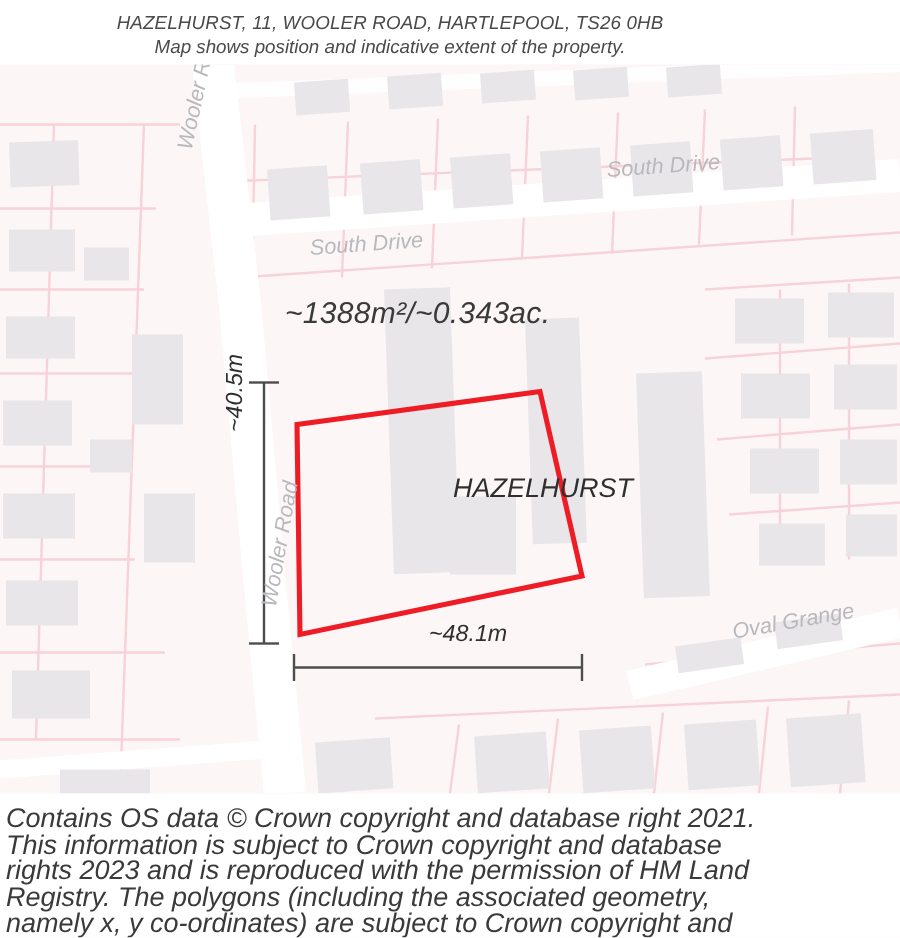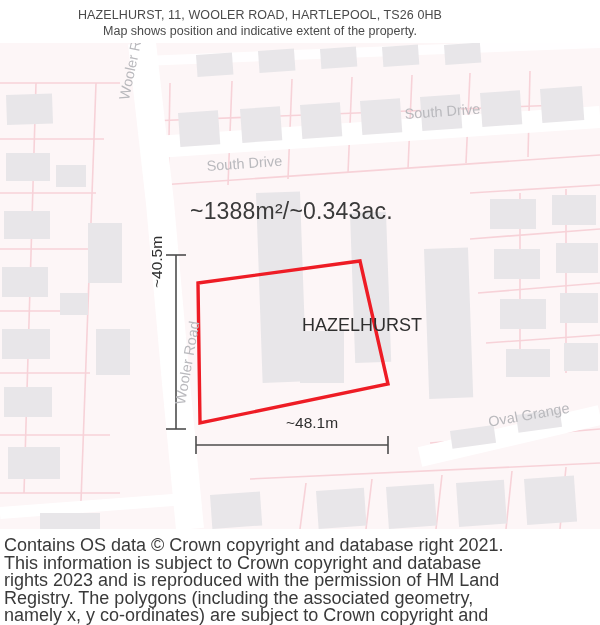--- a/index.html
+++ b/index.html
@@ -12,20 +12,21 @@
     height: 625px;
     font-family: "Liberation Sans", sans-serif;
     color: #333333;
     position: relative;
     overflow: hidden;
   }
   .page {
     width: 520px;
     height: 625px;
     position: relative;
+    font-style: italic;
   }
   
   .header {
     padding: 7px 10px 4px 10px;
     text-align: center;
   }
   .header .line1 {
     font-size: 12.5px;
     color: #4a4a4a;
     letter-spacing: 0.1px;
@@ -47,21 +48,21 @@
   .map-svg {
     position: absolute;
     left: 0;
     top: 0;
   }
   
   .area-label {
     position: absolute;
     left: 190px;
     top: 155px;
-    font-size: 23px;
+    font-size: 20px;
     color: #3a3a3a;
     letter-spacing: 0.2px;
     white-space: nowrap;
   }
   .plot-name {
     position: absolute;
     left: 302px;
     top: 272px;
     font-size: 18px;
     color: #2f2f2f;

